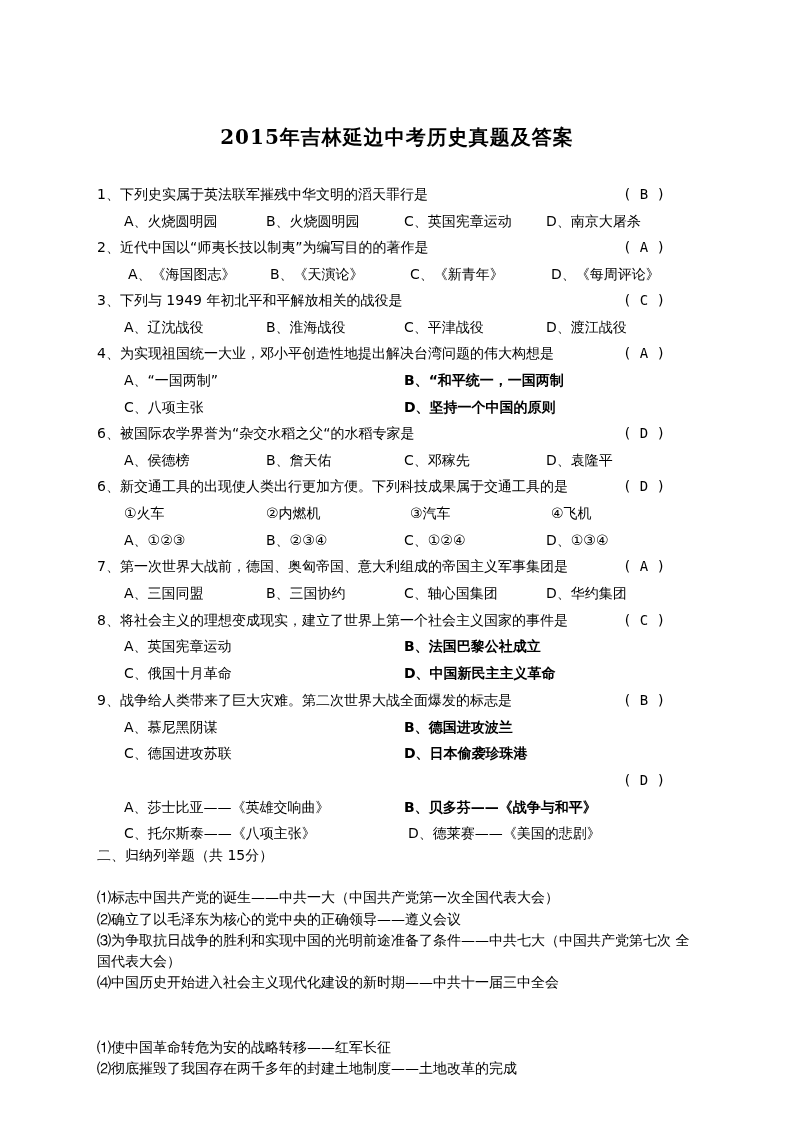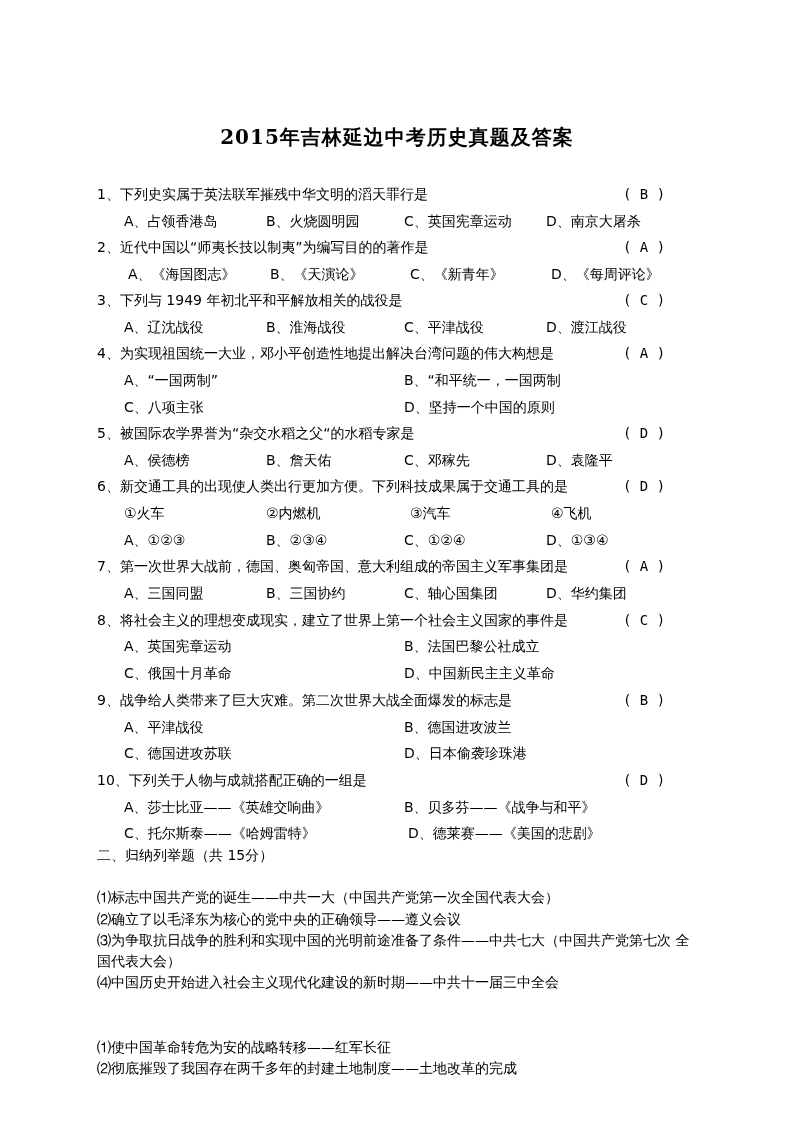--- a/index.html
+++ b/index.html
@@ -7,32 +7,32 @@
          font-family: "DejaVu Sans", "Liberation Sans", sans-serif; color: #000; }
   .page { position: absolute; left: 0; top: 0; width: 637px; height: 1123px; margin-top: 38px; }
   .title { position: absolute; left: 0; width: 794px; top: 86px; text-align: center;
            font-family: "DejaVu Serif", "Liberation Serif", serif; font-size: 20px; font-weight: bold;
            letter-spacing: 1px; }
   .line { position: absolute; left: 97px; font-size: 14px; line-height: 18px; white-space: nowrap; }
   .ans { position: absolute; left: 623px; font-size: 14px; line-height: 18px; white-space: nowrap;
          font-family: "DejaVu Sans Mono", "Liberation Mono", monospace; }
   .opt { position: absolute; font-size: 14px; line-height: 18px; white-space: nowrap; }
   .c1 { left: 124px; } .c2 { left: 266px; } .c3 { left: 404px; } .c4 { left: 546px; }
-  .h1 { left: 124px; } .h2 { left: 404px; }
+  .h1 { left: 124px; } .h2 { left: 404px; font-weight: bold; }
 </style>
 </head>
 <body>
 
 <div class="page">
   <div class="title">2015年吉林延边中考历史真题及答案</div>
 
 
   <div class="line" style="top:147px">1、下列史实属于英法联军摧残中华文明的滔天罪行是</div>
   <div class="ans" style="top:147px">( B )</div>
-  <div class="opt c1" style="top:174px">A、占领香港岛</div>
+  <div class="opt c1" style="top:174px">A、火烧圆明园</div>
   <div class="opt c2" style="top:174px">B、火烧圆明园</div>
   <div class="opt c3" style="top:174px">C、英国宪章运动</div>
   <div class="opt c4" style="top:174px">D、南京大屠杀</div>
 
   <div class="line" style="top:200px">2、近代中国以“师夷长技以制夷”为编写目的的著作是</div>
   <div class="ans" style="top:200px">( A )</div>
   <div class="opt" style="top:227px;left:128px">A、《海国图志》</div>
   <div class="opt" style="top:227px;left:270px">B、《天演论》</div>
   <div class="opt" style="top:227px;left:410px">C、《新青年》</div>
   <div class="opt" style="top:227px;left:551px">D、《每周评论》</div>
@@ -44,21 +44,21 @@
   <div class="opt c3" style="top:280px">C、平津战役</div>
   <div class="opt c4" style="top:280px">D、渡江战役</div>
 
   <div class="line" style="top:306px">4、为实现祖国统一大业，邓小平创造性地提出解决台湾问题的伟大构想是</div>
   <div class="ans" style="top:306px">( A )</div>
   <div class="opt h1" style="top:333px">A、“一国两制”</div>
   <div class="opt h2" style="top:333px">B、“和平统一，一国两制</div>
   <div class="opt h1" style="top:360px">C、八项主张</div>
   <div class="opt h2" style="top:360px">D、坚持一个中国的原则</div>
 
-  <div class="line" style="top:386px">5、被国际农学界誉为“杂交水稻之父“的水稻专家是</div>
+  <div class="line" style="top:386px">6、被国际农学界誉为“杂交水稻之父“的水稻专家是</div>
   <div class="ans" style="top:386px">( D )</div>
   <div class="opt c1" style="top:413px">A、侯德榜</div>
   <div class="opt c2" style="top:413px">B、詹天佑</div>
   <div class="opt c3" style="top:413px">C、邓稼先</div>
   <div class="opt c4" style="top:413px">D、袁隆平</div>
 
   <div class="line" style="top:439px">6、新交通工具的出现使人类出行更加方便。下列科技成果属于交通工具的是</div>
   <div class="ans" style="top:439px">( D )</div>
   <div class="opt c1" style="top:466px">①火车</div>
   <div class="opt c2" style="top:466px">②内燃机</div>
@@ -78,30 +78,29 @@
 
   <div class="line" style="top:573px">8、将社会主义的理想变成现实，建立了世界上第一个社会主义国家的事件是</div>
   <div class="ans" style="top:573px">( C )</div>
   <div class="opt h1" style="top:599px">A、英国宪章运动</div>
   <div class="opt h2" style="top:599px">B、法国巴黎公社成立</div>
   <div class="opt h1" style="top:626px">C、俄国十月革命</div>
   <div class="opt h2" style="top:626px">D、中国新民主主义革命</div>
 
   <div class="line" style="top:653px">9、战争给人类带来了巨大灾难。第二次世界大战全面爆发的标志是</div>
   <div class="ans" style="top:653px">( B )</div>
-  <div class="opt h1" style="top:680px">A、平津战役</div>
+  <div class="opt h1" style="top:680px">A、慕尼黑阴谋</div>
   <div class="opt h2" style="top:680px">B、德国进攻波兰</div>
   <div class="opt h1" style="top:706px">C、德国进攻苏联</div>
   <div class="opt h2" style="top:706px">D、日本偷袭珍珠港</div>
 
-  <div class="line" style="top:733px">10、下列关于人物与成就搭配正确的一组是</div>
   <div class="ans" style="top:733px">( D )</div>
   <div class="opt h1" style="top:760px">A、莎士比亚——《英雄交响曲》</div>
   <div class="opt h2" style="top:760px">B、贝多芬——《战争与和平》</div>
-  <div class="opt h1" style="top:786px">C、托尔斯泰——《哈姆雷特》</div>
+  <div class="opt h1" style="top:786px">C、托尔斯泰——《八项主张》</div>
   <div class="opt" style="top:786px;left:408px">D、德莱赛——《美国的悲剧》</div>
 
   <div class="line" style="top:808px">二、归纳列举题（共 15分）</div>
   <div class="line" style="top:872px">⑵确立了以毛泽东为核心的党中央的正确领导——遵义会议</div>
   <div class="line" style="top:850px">⑴标志中国共产党的诞生——中共一大（中国共产党第一次全国代表大会）</div>
   <div class="line" style="top:893px">⑶为争取抗日战争的胜利和实现中国的光明前途准备了条件——中共七大（中国共产党第七次 全</div>
   <div class="line" style="top:914px">国代表大会）</div>
   <div class="line" style="top:935px">⑷中国历史开始进入社会主义现代化建设的新时期——中共十一届三中全会</div>
 
   <div class="line" style="top:1000px">⑴使中国革命转危为安的战略转移——红军长征</div>

